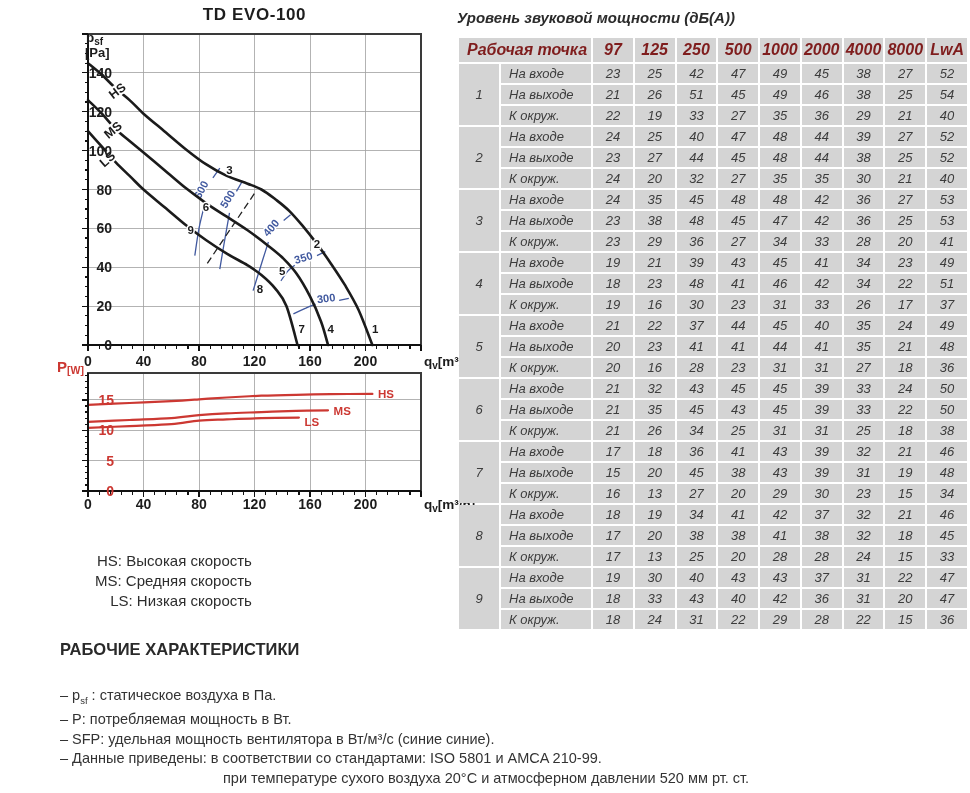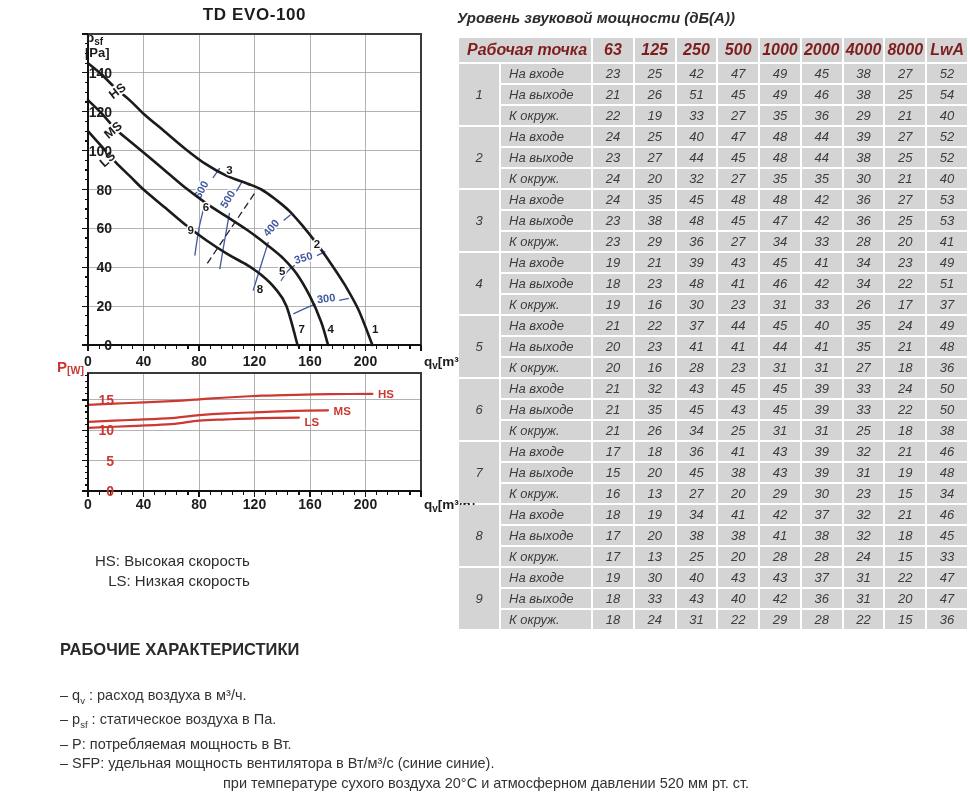--- a/index.html
+++ b/index.html
@@ -270,20 +270,21 @@
           <text x="84" y="77.3" font-size="14px" text-anchor="end" fill="#cc3832">10</text>
           <text x="84" y="46.94999999999999" font-size="14px" text-anchor="end" fill="#cc3832">15</text>
         </g>
         <text x="27" y="14" font-size="15px" font-weight="bold" fill="#cc3832">P<tspan dy="2" font-size="10.5px">[W]</tspan></text>
         <text x="394" y="151" font-size="13.5px" font-weight="bold" fill="#1c1c1c">q<tspan dy="3" font-size="10px">v</tspan><tspan dy="-3" font-size="13.5px">[m³/h]</tspan></text>
       </svg>
   </div>
 
   <div id="legend" class="abs">
       <div>HS: Высокая скорость</div>
+      <div>MS: Средняя скорость</div>
       <div>LS: Низкая скорость</div>
     </div>
 
   <div id="table-section" class="abs">
     <div id="table-title">Уровень звуковой мощности (дБ(А))</div>
     <table id="sound-table">
       <colgroup>
         <col style="width:40px">
           <col style="width:90px">
         <col>
@@ -292,21 +293,21 @@
           <col>
           <col>
           <col>
           <col>
           <col>
           <col>
       </colgroup>
       <tbody id="sound-table-body">
           <tr>
             <th colspan="2" class="corner">Рабочая точка</th>
-            <th>63</th>
+            <th>97</th>
             <th>125</th>
             <th>250</th>
             <th>500</th>
             <th>1000</th>
             <th>2000</th>
             <th>4000</th>
             <th>8000</th>
             <th>LwA</th>
           </tr>
           <tr>
@@ -642,21 +643,21 @@
             <td>15</td>
             <td>36</td>
           </tr>
         </tbody>
     </table>
   </div>
 
   <div id="notes" class="abs">
     <div id="notes-heading">РАБОЧИЕ ХАРАКТЕРИСТИКИ</div>
     <div id="notes-lines">
-        <div class="note-line"><span>– q</span><sub>v</sub><span> : расход воздуха в м³/ч.</span></div>
         <div class="note-line"><span>– p</span><sub>sf</sub><span> : статическое воздуха в Па.</span></div>
         <div class="note-line"><span>– P: потребляемая мощность в Вт.</span></div>
         <div class="note-line"><span>– SFP: удельная мощность вентилятора в Вт/м³/с (синие синие).</span></div>
+        <div class="note-line"><span>– Данные приведены: в соответствии со стандартами: ISO 5801 и AMCA 210-99.</span></div>
         <div class="note-line indent"><span>при температуре сухого воздуха 20°C и атмосферном давлении 520 мм рт. ст.</span></div>
       </div>
   </div>
 
 </div>
 
 </body></html>

